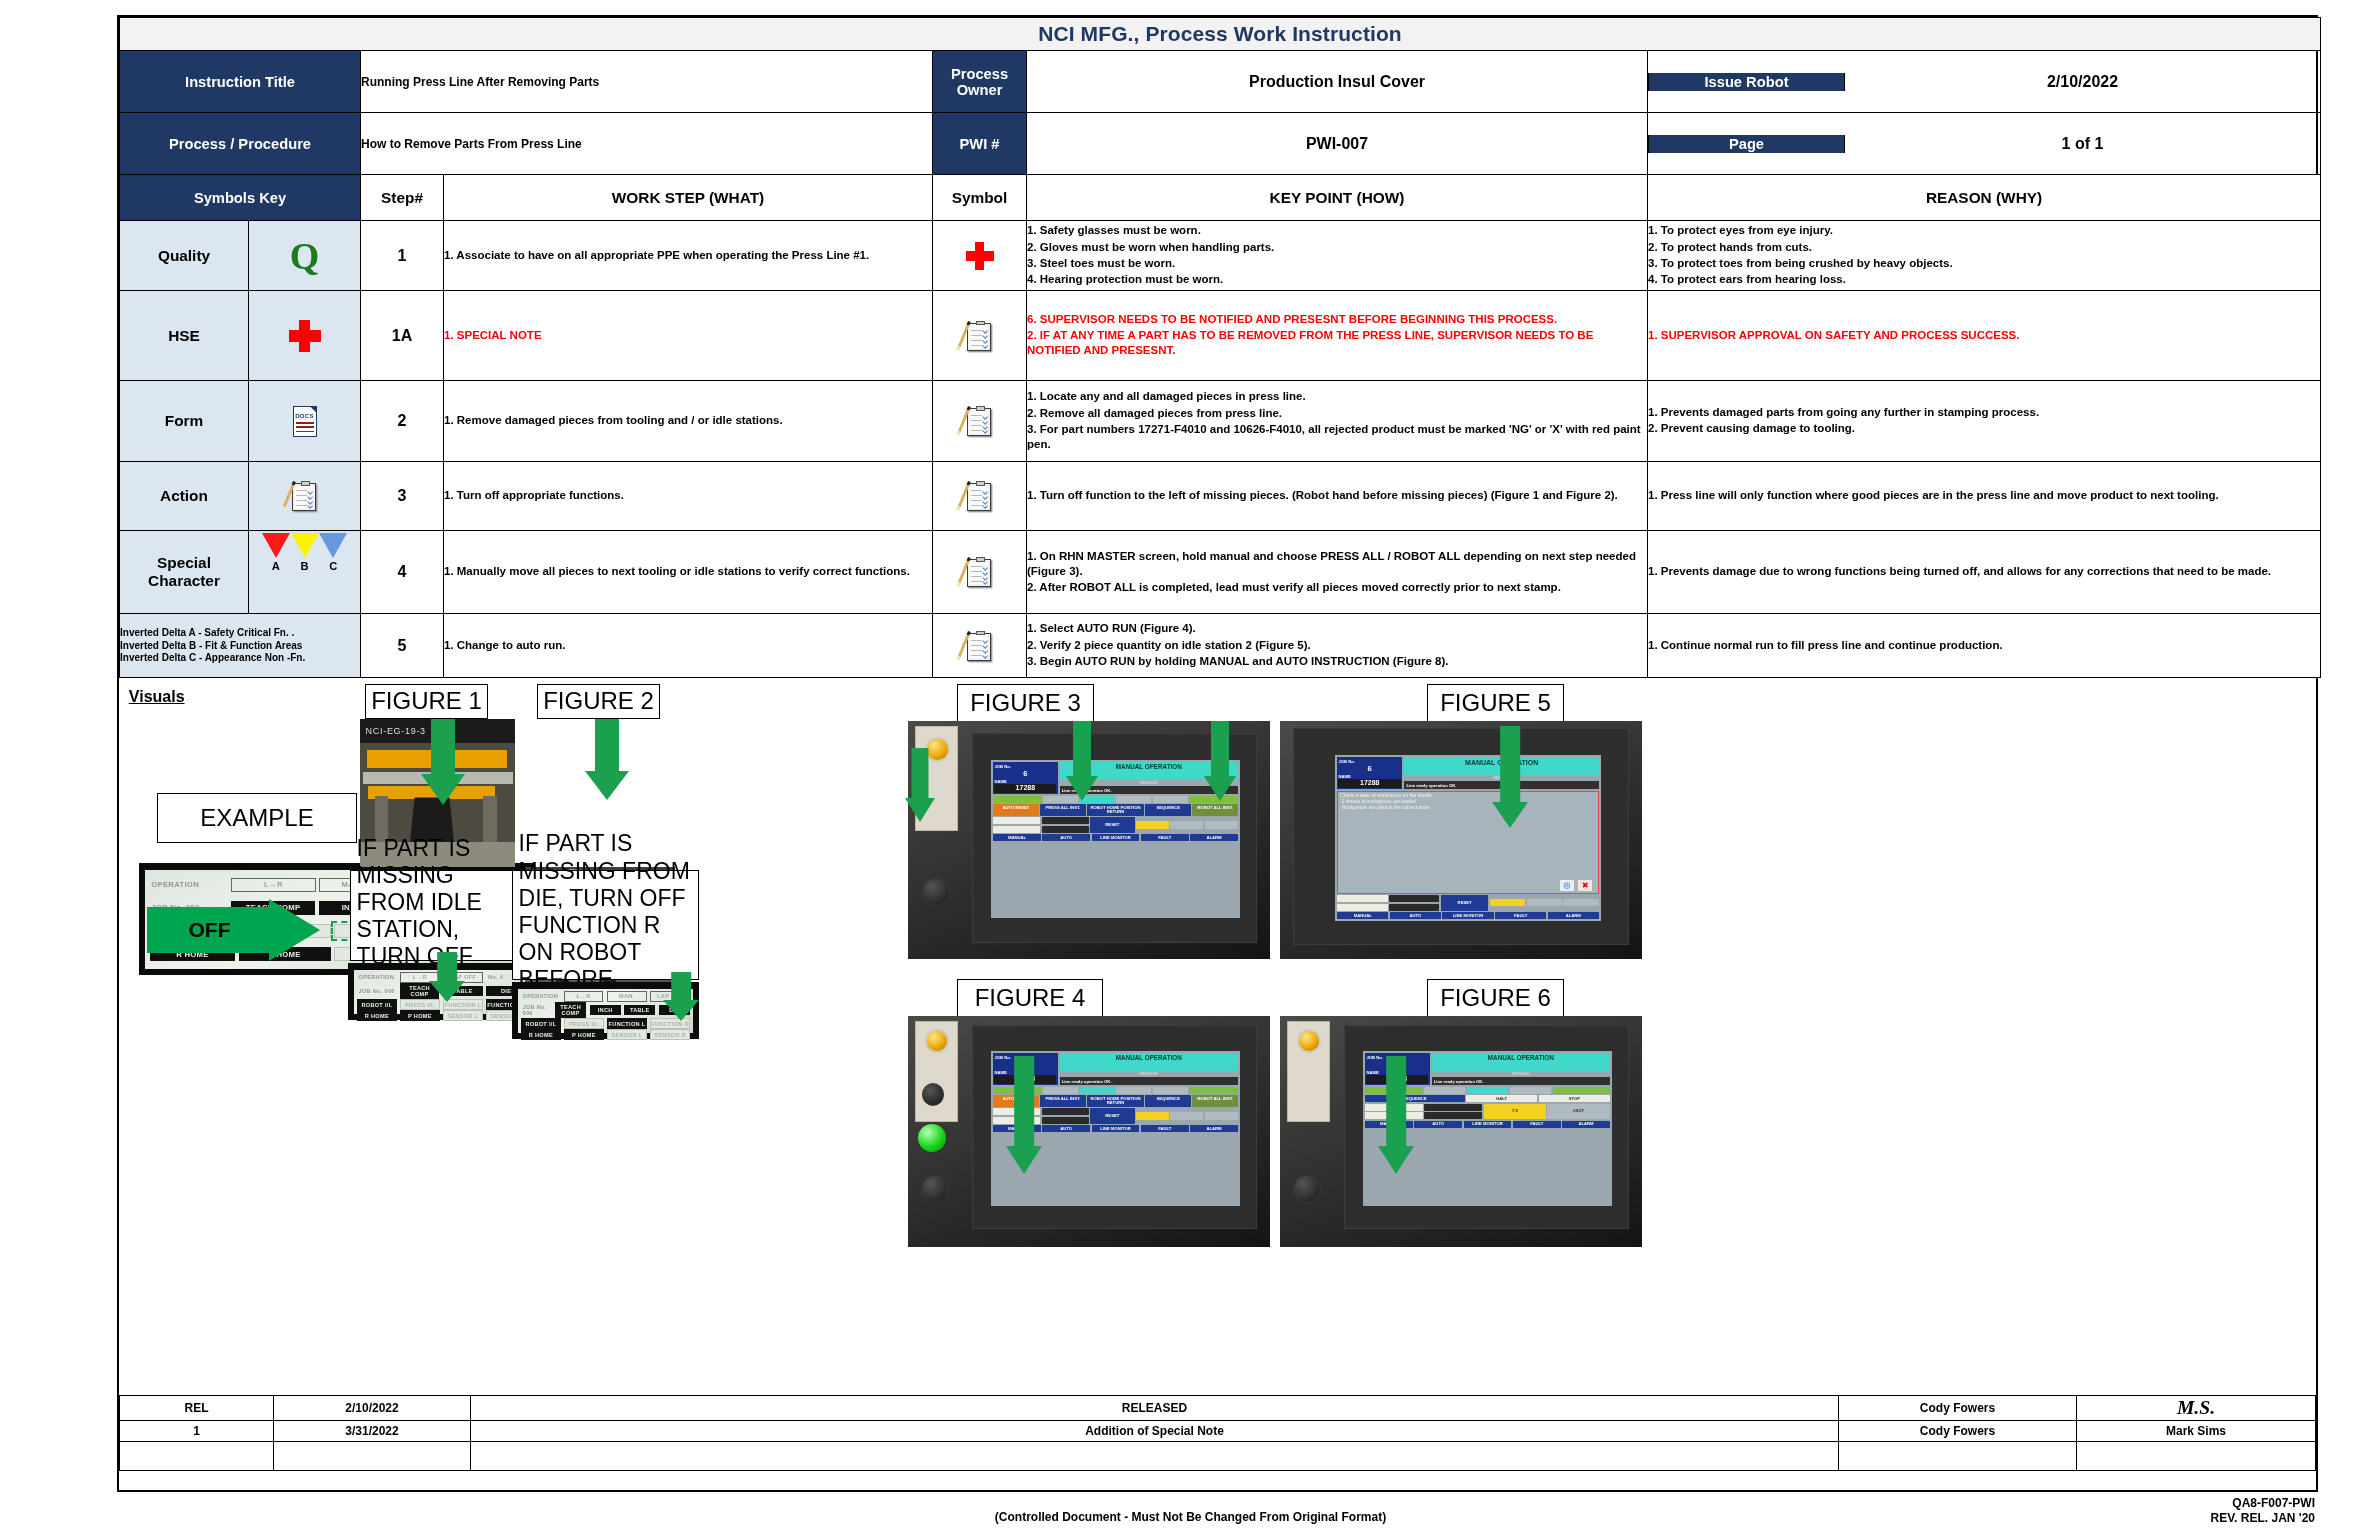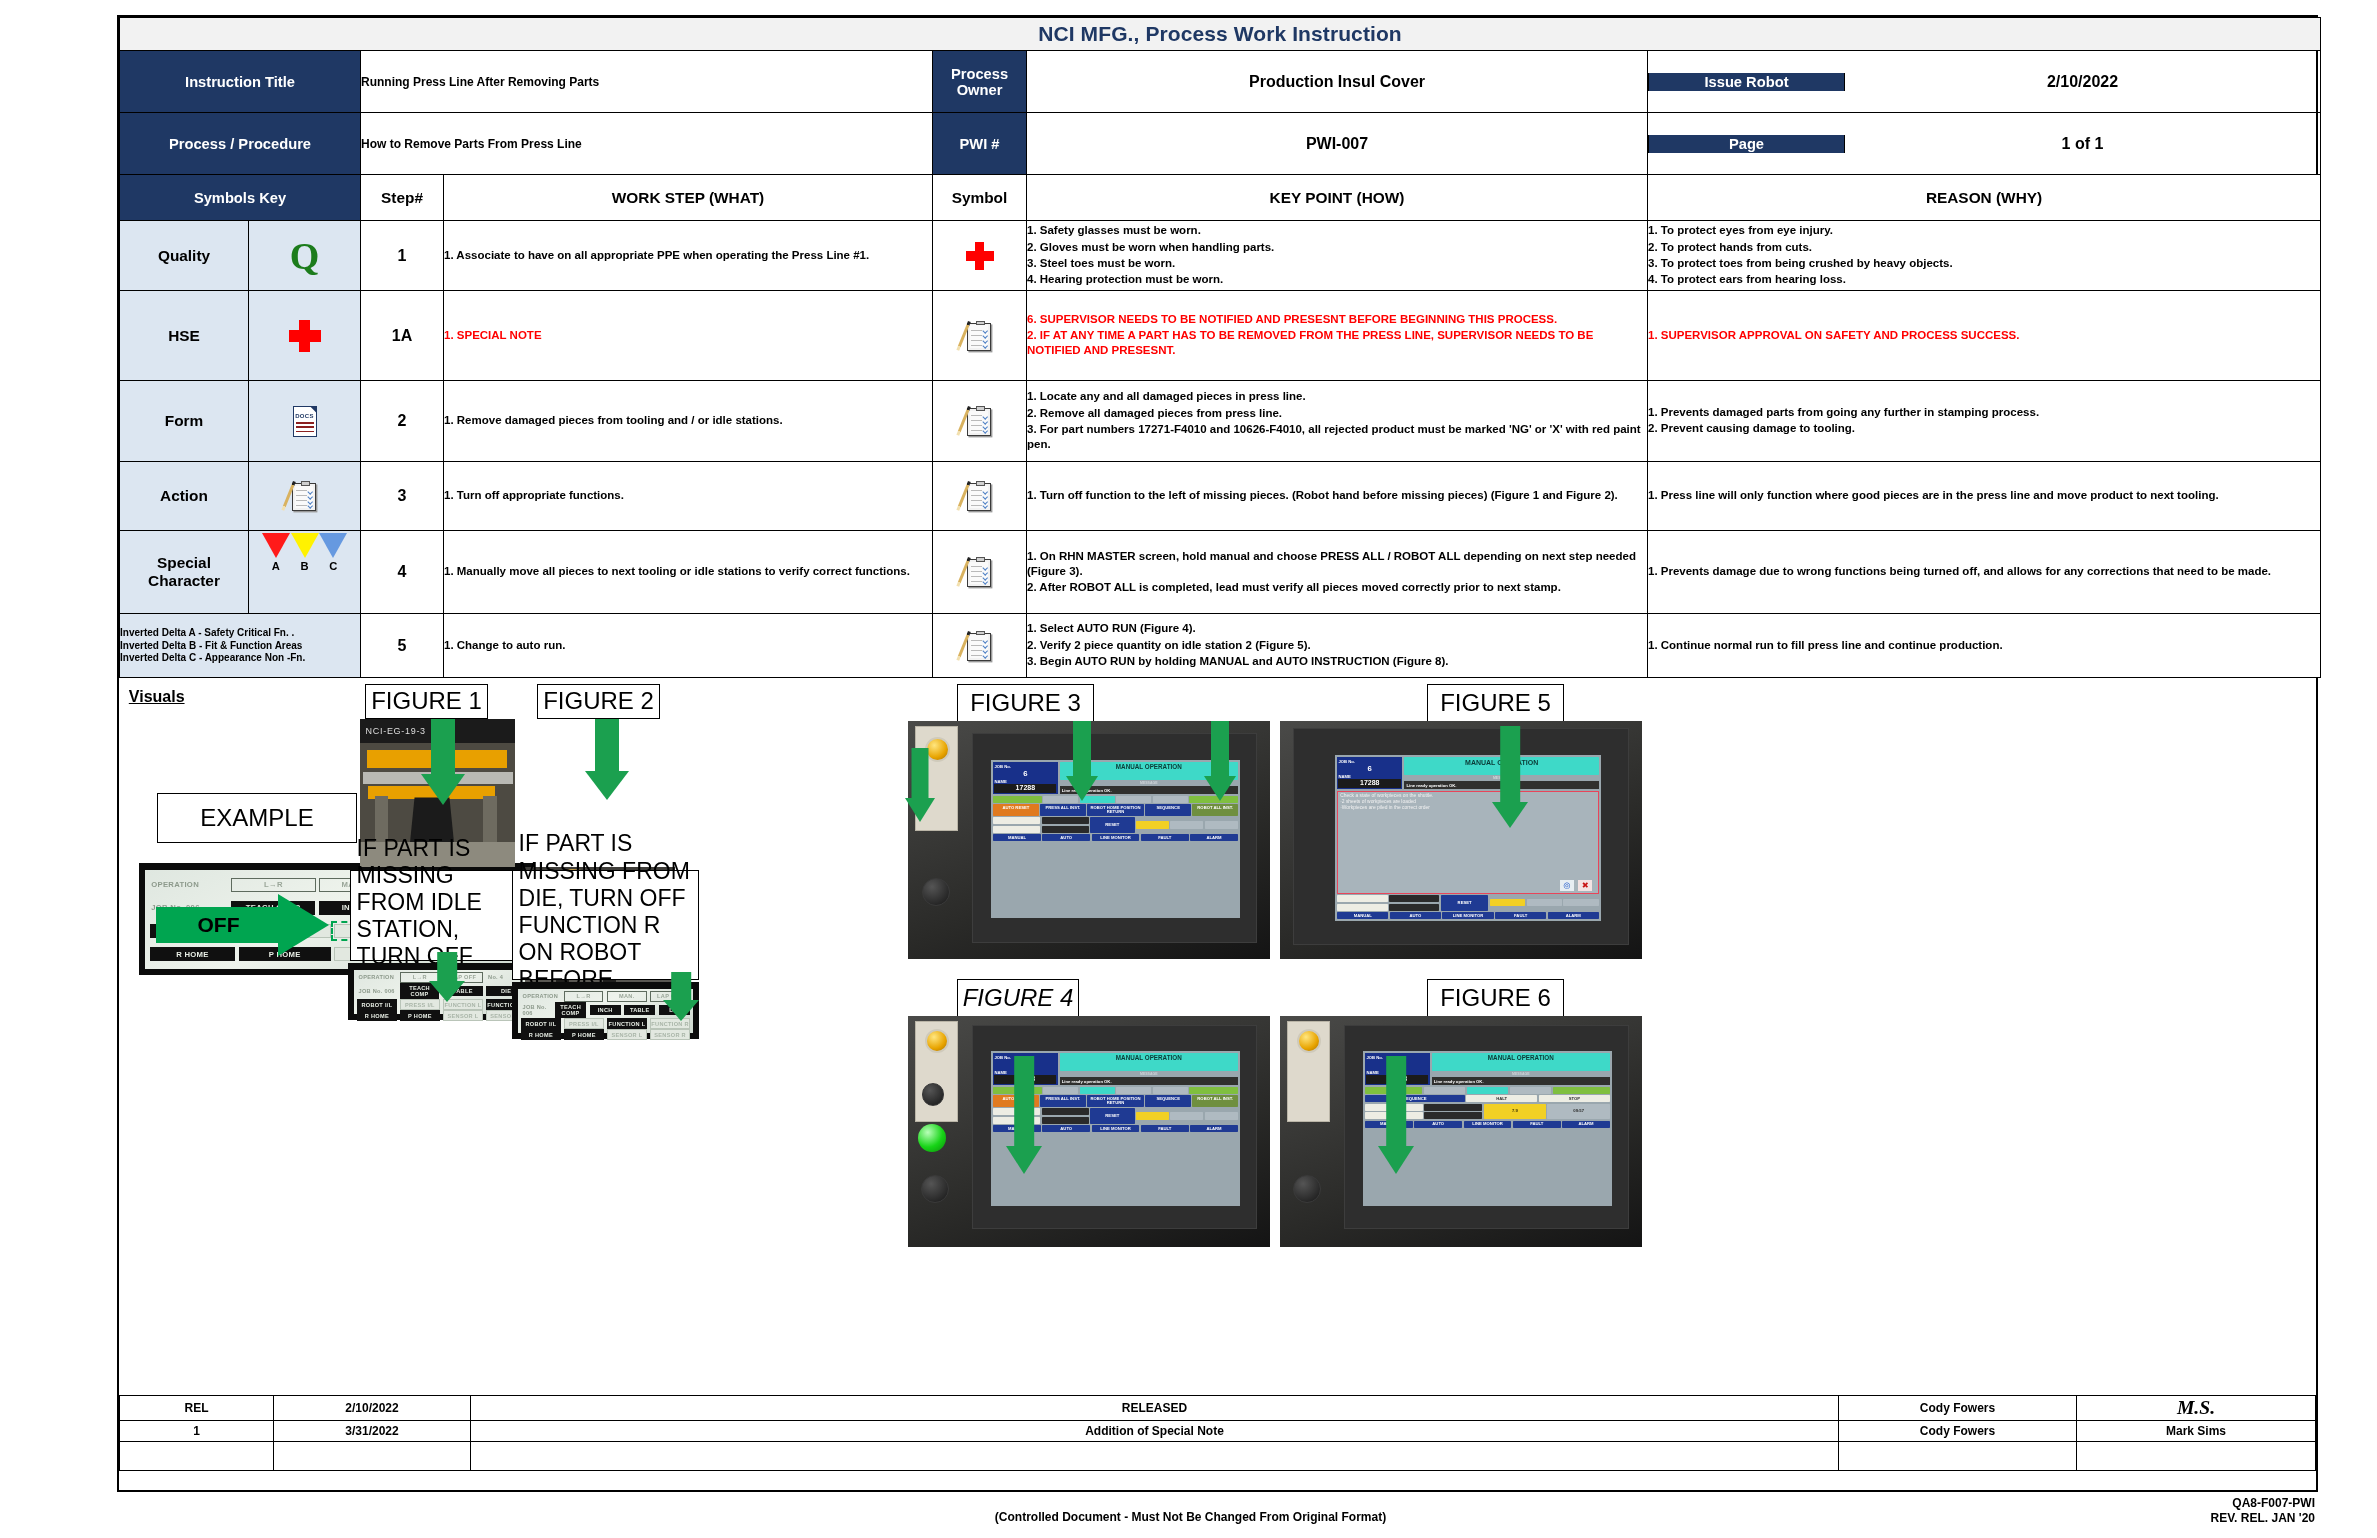--- a/index.html
+++ b/index.html
@@ -533,21 +533,21 @@
         </div>
         <div class="hrow">
           <span class="hbtn on" style="flex:1.2">R HOME</span>
           <span class="hbtn on" style="flex:1.3">P HOME</span>
           <span class="hbtn dim" style="flex:1.3">SENSOR L</span>
           <span class="hbtn dim" style="flex:1.3">SENSOR R</span>
         </div>
       </div>
     </div>
 
-    <div class="arrow-right" style="left:37px; top:229px; width:173px; height:36px;">
+    <div class="arrow-right" style="left:28px; top:229px; width:173px; height:46px;">
       <div class="stem2" style="width:122px;"></div>
       <div class="head2" style="border-top-width:31px;border-bottom-width:31px;border-left-width:51px;"></div>
       <div class="lbl" style="left:-24px;">OFF</div>
     </div>
 
     <div class="arrow-left" style="left:418px; top:232px; width:127px; height:41px;">
       <div class="head3" style="border-top-width:28px;border-bottom-width:28px;border-right-width:41px;"></div>
       <div class="stem3" style="width:87px;"></div>
       <div class="lbl" style="left:35px;">ON</div>
     </div>
@@ -783,21 +783,21 @@
           <div class="sbox b-blue">FAULT</div>
           <div class="sbox b-blue">ALARM</div>
         </div>
       </div>
     </div>
     <div class="arrow-down" style="left:1373px; top:48px; width:36px; height:110px;">
       <div class="stem" style="top:0;width:19.6px;height:77px;"></div>
       <div class="head" style="top:76px;border-left-width:18px;border-right-width:18px;border-top-width:26.6px;"></div>
     </div>
 
-    <div class="callout" style="left:838px; top:301px; width:122px; height:38px;font-style:italic;">FIGURE 4</div>
+    <div class="callout" style="left:838px; top:301px; width:146px; height:38px;">FIGURE 4</div>
     <div class="panel" style="left:789px; top:338px; width:362px; height:231px;">
       <div class="cabinet"></div>
       <div class="sidebar2" style="left:7px;top:4.2px;width:43px;height:101px;"></div>
       <div class="ebtn" style="left:17px;top:12.6px;width:24px;height:24px;"></div>
       <div class="knob" style="left:14px;top:67px;width:22.4px;height:22.4px;"></div>
       <div class="gled" style="left:9.8px;top:108px;width:28px;height:28px;"></div>
       <div class="knob" style="left:12.6px;top:159px;width:28px;height:28px;"></div>
       <div class="bezel" style="left:64px;top:8.4px;width:285px;height:204px;"></div>
       <div class="scr" style="left:83px;top:35px;width:249px;height:155px;">
         <div class="srow" style="gap:2.1px">

